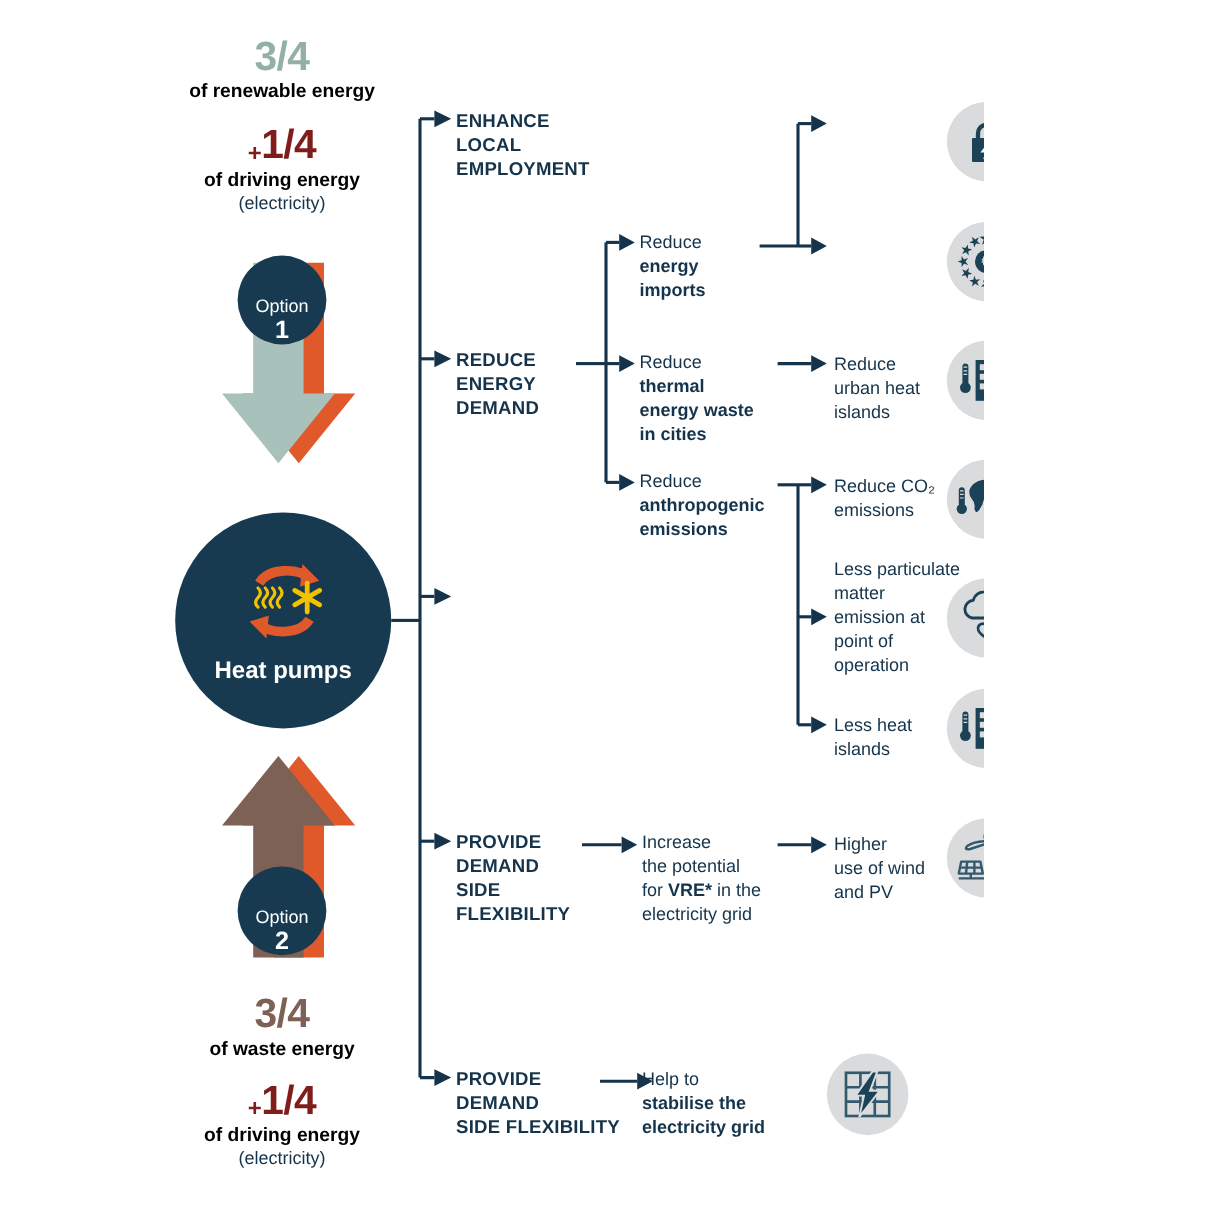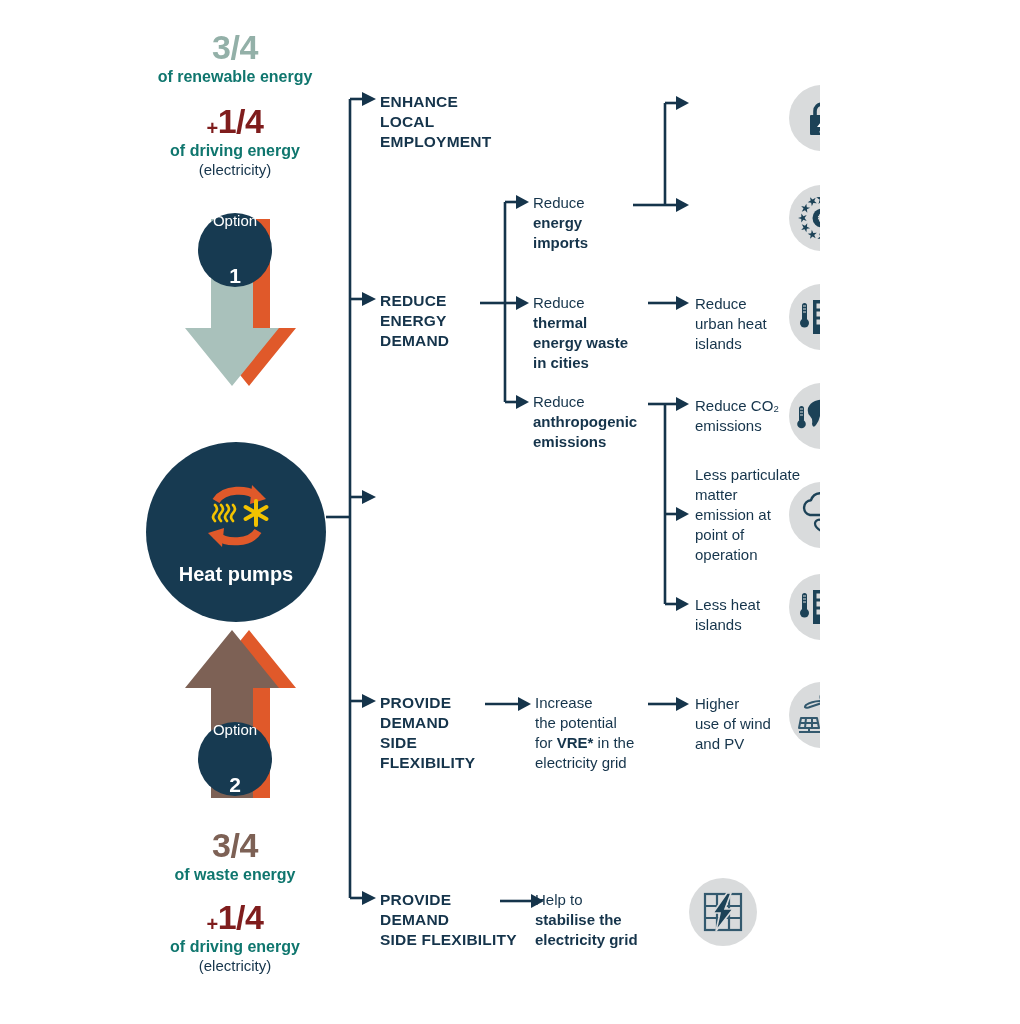--- a/index.html
+++ b/index.html
@@ -31,42 +31,42 @@
     font-size: 20px;
     vertical-align: -2px;
     font-weight: bold;
   }
   .frac-green { color: #93b0a8; }
   .frac-orange { color: #7f1d1d; }
   .frac-brown { color: #7d6155; }
   .stat-label {
     font-size: 16px;
     font-weight: bold;
-    color: #0f766e;
+    color: #000000;
     line-height: 1.25;
     margin-top: 3px;
   }
   .stat-sub {
     font-size: 15px;
     font-weight: normal;
     color: #15344b;
     line-height: 1.25;
   }
 
   
   .option-badge {
     width: 74px;
     height: 74px;
     border-radius: 50%;
     background: #173a51;
     color: #ffffff;
     display: flex;
     flex-direction: column;
     align-items: center;
-    justify-content: space-between;
+    justify-content: flex-end;
     line-height: 1.05;
   }
   .option-badge .ob-word { font-size: 15px; font-weight: normal; }
   .option-badge .ob-num  { font-size: 21px; font-weight: bold; margin-top: 1px;}
 
   
   .hub {
     width: 180px;
     height: 180px;
     border-radius: 50%;
@@ -142,21 +142,21 @@
     <polygon points="68,4 110,4 110,113 136,113 89,171 42,113 68,113" fill="#e0592a"></polygon>
 
     <polygon points="51,4 93,4 93,113 119,113 72,171 25,113 51,113" fill="#a9c1bb"></polygon>
   </svg>
 
   <div class="abs option-badge" style="left:198px; top:213px;">
     <div class="ob-word">Option</div>
     <div class="ob-num">1</div>
   </div>
 
-  <div class="abs hub" style="left:146px; top:442px;">
+  <div class="abs hub" style="left:146px; top:427px;">
     <svg width="92" height="72" viewBox="0 0 92 72">
 
       <path d="M26 22 C34 9, 58 9, 68 18" stroke="#e0592a" stroke-width="8" fill="none" stroke-linecap="butt"></path>
       <polygon points="62,6 76,20 60,25" fill="#e0592a"></polygon>
 
       <path d="M68 52 C60 65, 36 65, 26 56" stroke="#e0592a" stroke-width="8" fill="none" stroke-linecap="butt"></path>
       <polygon points="32,68 18,54 34,49" fill="#e0592a"></polygon>
 
       <g stroke="#f2c200" stroke-width="2.6" fill="none" stroke-linecap="round">
         <path d="M25 26 q4 4 0 8 q-4 4 0 8"></path>

